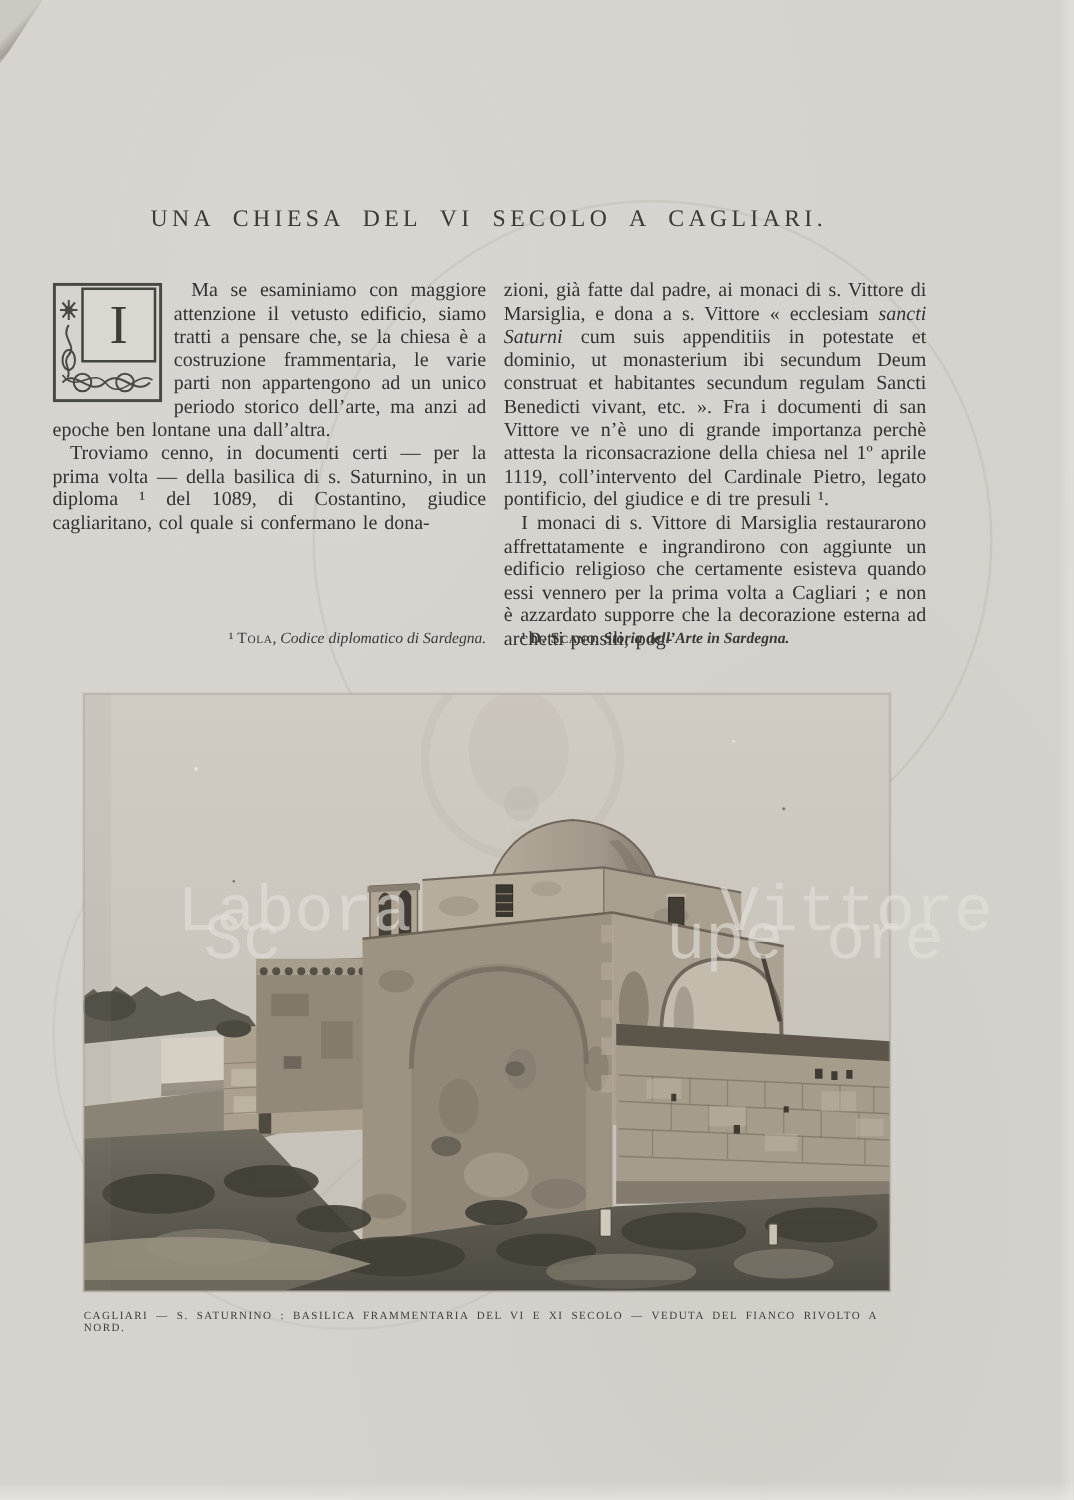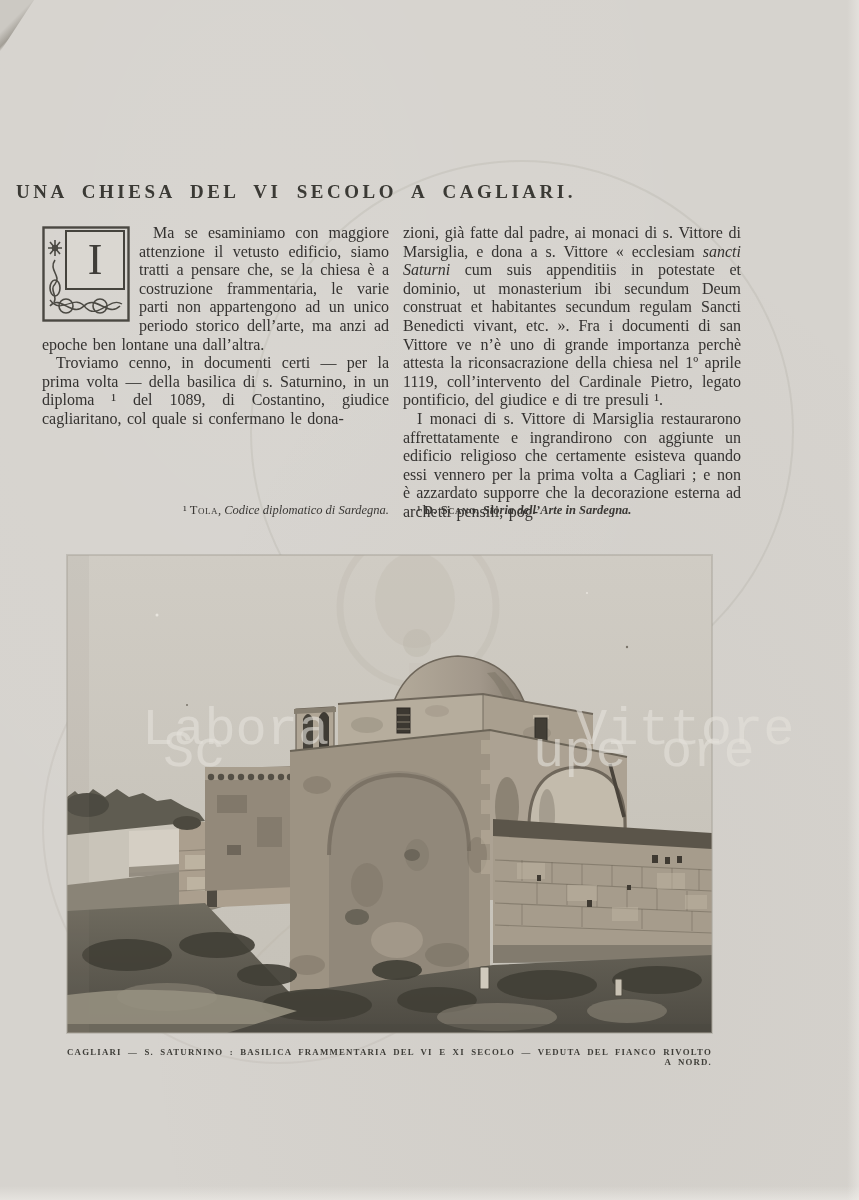--- a/index.html
+++ b/index.html
@@ -15,22 +15,22 @@
        background:linear-gradient(135deg,#ccc9c3 38%,#a29e96 55%,#d6d3ce 60%);}
   .emboss{position:absolute;border-radius:50%;pointer-events:none;}
   .emboss-1{left:250px;top:160px;width:540px;height:540px;border:2px solid rgba(110,104,88,0.10);}
   .emboss-2{left:42px;top:590px;width:470px;height:470px;border:2px solid rgba(110,104,88,0.08);}
   .edge-bottom{position:absolute;bottom:0;left:0;width:100%;height:14px;
        background:linear-gradient(to top,rgba(242,240,236,0.55),transparent);}
   .edge-right{position:absolute;top:0;right:0;width:12px;height:100%;
        background:linear-gradient(to left,rgba(242,240,236,0.45),transparent);}
 
   
-  .title{position:absolute;top:165px;left:0;width:782px;text-align:left;
-       font-size:19px;letter-spacing:3.5px;word-spacing:7px;color:#3b3a35;font-weight:bold;margin:16px;}
+  .title{position:absolute;top:165px;left:0;width:782px;text-align:center;
+       font-size:19px;letter-spacing:3.5px;word-spacing:7px;color:#3b3a35;font-weight:normal;margin:0;}
 
   
   .col{position:absolute;top:224px;font-size:16px;line-height:18.6px;color:#343230;
        text-align:justify;word-spacing:1.5px;}
   .col-left{left:42px;width:347px;}
   .col-right{left:403px;width:338px;}
   .para{margin:0;}
   .para.indent{text-indent:14px;}
   .dropcap-box{float:left;width:88px;height:96px;margin:2px 9px 2px 0;}
   .dropcap-box svg{display:block;}
@@ -40,22 +40,22 @@
   .footnote{position:absolute;top:503px;font-size:12.5px;line-height:15px;color:#3a3835;}
   .footnote-left{left:42px;width:347px;text-indent:18px;text-align:right;}
   .footnote-right{left:403px;width:338px;text-indent:14px;font-weight:bold;}
   .smallcaps{font-variant:small-caps;letter-spacing:0.5px;}
   .fn-title{font-style:italic;}
 
   
   .photo{position:absolute;left:67px;top:555px;width:645px;height:478px;
        box-shadow:0 0 0 1px rgba(150,145,134,0.35);}
   .photo svg{display:block;width:645px;height:478px;}
-  .caption{position:absolute;top:1047px;left:67px;width:645px;text-align:right;
-       font-size:8.8px;letter-spacing:1.2px;word-spacing:3px;color:#3f3e39;font-weight:bold;}
+  .caption{position:absolute;top:1047px;left:67px;width:645px;text-align:left;
+       font-size:8.8px;letter-spacing:1.2px;word-spacing:3px;color:#3f3e39;}
 
   
   .wm{position:absolute;font-family:Liberation Mono, monospace;font-weight:400;
       color:rgba(228,225,218,0.62);pointer-events:none;white-space:nowrap;}
   .wm-l1{top:704px;font-size:52px;line-height:54px;}
   .wm-l2{top:726px;font-size:52px;line-height:54px;margin-left:13px;}
   .wm-a{left:142px;} .wm-b{left:576px;} .wm-c{left:150px;} .wm-d{left:520px;} .wm-e{left:648px;}
 </style>
 </head>
 <body>

